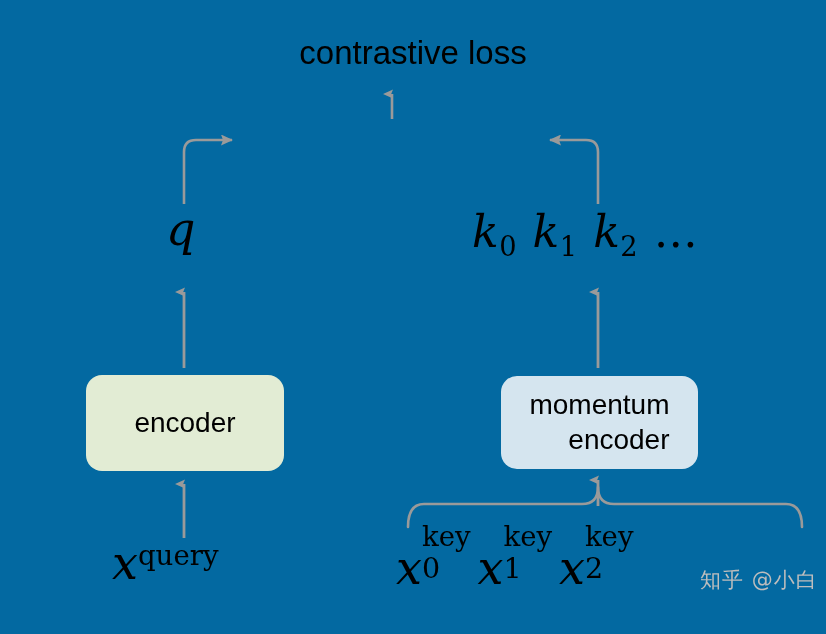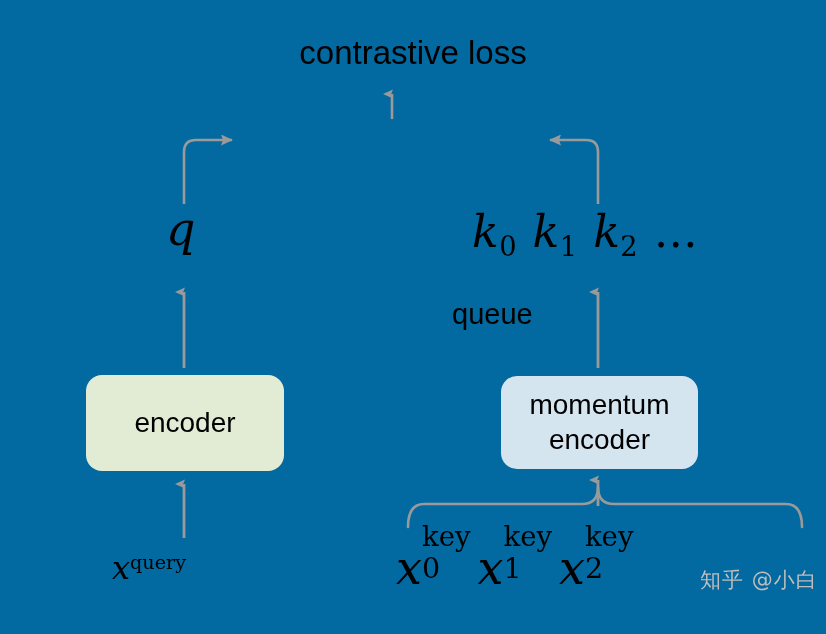--- a/index.html
+++ b/index.html
@@ -78,21 +78,21 @@
     font-size: 0.62em;
     font-style: normal;
     white-space: nowrap;
   }
 
   #sym-q { left: 166px; top: 206px; font-size: 46px; }
   #sym-k-row { left: 460px; top: 210px; font-size: 44px; margin-left: 12px; }
   #sym-k-row .kitem { margin-right: 16px; }
   #sym-k-row .dots { font-style: normal; letter-spacing: 2px; }
 
-  #sym-x-query { left: 112px; top: 552px; font-size: 32px; }
+  #sym-x-query { left: 112px; top: 540px; font-size: 46px; }
   #sym-x-keys { left: 396px; top: 538px; font-size: 46px; }
   #sym-x-keys .xitem { margin-right: 27px; }
 
   
   .enc-box {
     border-radius: 16px;
     display: flex;
     align-items: center;
     justify-content: center;
     text-align: center;
@@ -103,20 +103,21 @@
   }
   #box-encoder {
     left: 86px; top: 375px;
     width: 198px; height: 96px;
     background: #e2ecd4;
   }
   #box-momentum-encoder {
     left: 501px; top: 376px;
     width: 197px; height: 93px;
     background: #d5e5ef;
+    text-align: right;
   }
 
   
   #wires {
     position: absolute;
     left: 0; top: 0;
     width: 826px; height: 634px;
     pointer-events: none;
   }
 
@@ -189,21 +190,20 @@
 
   <div class="abs sans-label" id="label-contrastive-loss">contrastive loss</div>
 
 
   <div class="abs math mi" id="sym-q">q</div>
 
   <div class="abs math" id="sym-k-row">
     <span class="kitem"><span class="mi">k</span><span class="sub">0</span></span><span class="kitem"><span class="mi">k</span><span class="sub">1</span></span><span class="kitem"><span class="mi">k</span><span class="sub">2</span></span><span class="dots">…</span>
   </div>
 
-  <div class="abs sans-label" id="label-queue">queue</div>
 
   <div class="abs enc-box" id="box-encoder">
     <span>encoder</span>
   </div>
 
   <div class="abs enc-box" id="box-momentum-encoder">
     <span>
       <span>momentum</span><br>
       <span>encoder</span>
     </span>

